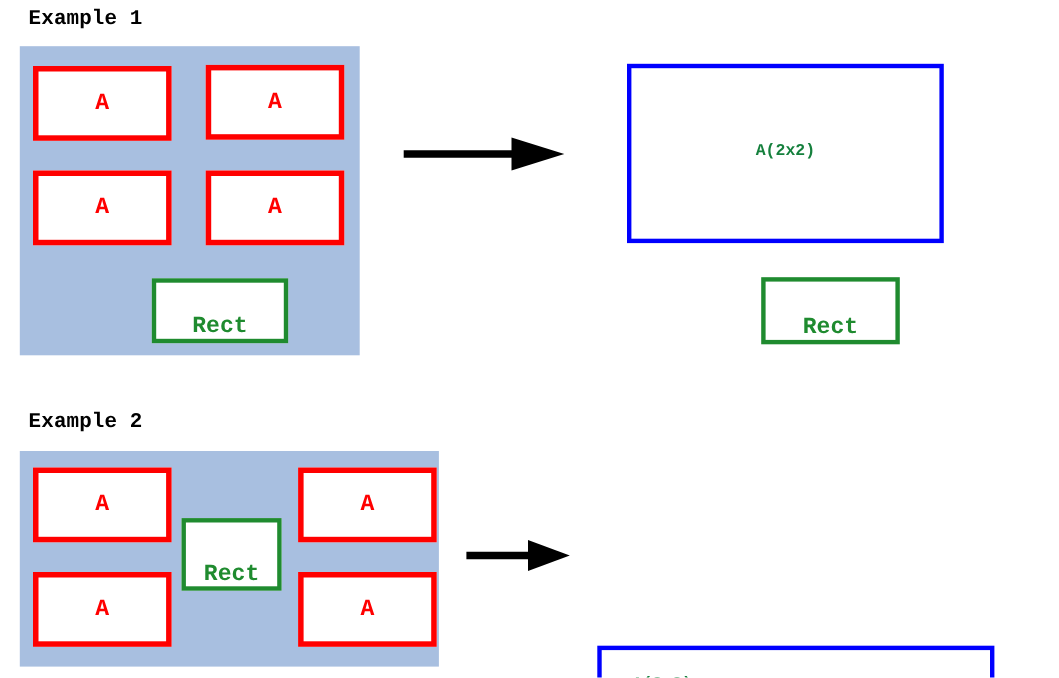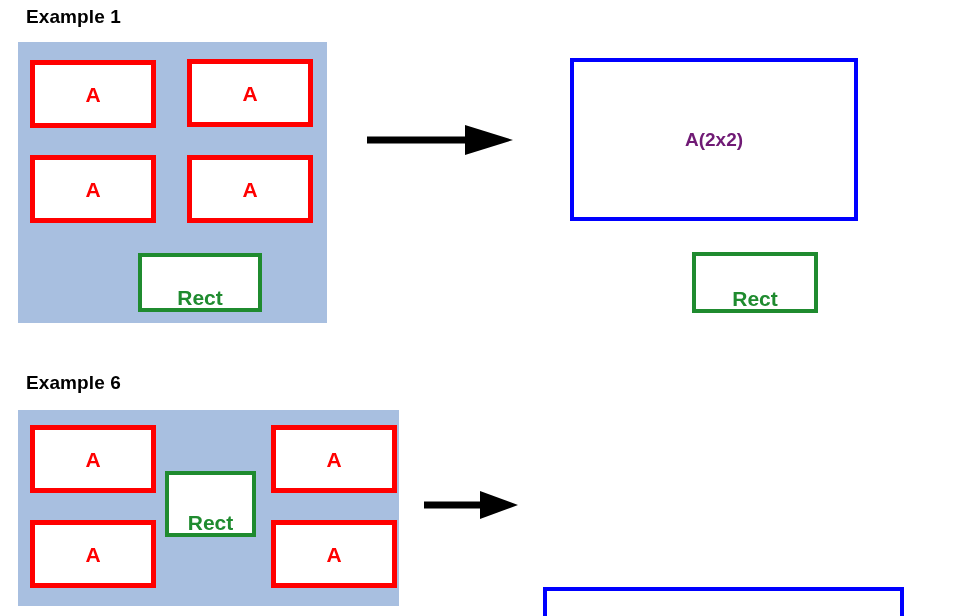--- a/index.html
+++ b/index.html
@@ -12,20 +12,21 @@
     height: 616px;
     position: relative;
     font-family: "Liberation Sans", sans-serif;
     overflow: hidden;
   }
   .canvas {
     position: absolute;
     left: 0; top: 0;
     width: 963px;
     height: 460px;
+    font-family: Liberation Mono, monospace;
   }
   .abs { position: absolute; box-sizing: border-box; }
 
   .example-title {
     font-size: 19px;
     font-weight: bold;
     color: #000000;
     letter-spacing: 0.1px;
     white-space: nowrap;
   }
@@ -65,23 +66,23 @@
     line-height: 1;
   }
 
   
   .box-blue {
     background: #ffffff;
     border: 4px solid #0000ff;
     position: relative;
   }
   .blue-label {
-    color: #701a75;
+    color: #15803d;
     font-weight: bold;
-    font-size: 19px;
+    font-size: 15px;
     line-height: 1;
     white-space: nowrap;
     position: absolute;
   }
   .blue-label.centered {
     left: 0; right: 0;
     text-align: center;
   }
 
   
@@ -123,21 +124,21 @@
   </svg>
 
   <div class="abs box-blue" style="left:570px; top:58px; width:288px; height:163px;">
     <div class="blue-label centered" style="top:68px;">A(2x2)</div>
   </div>
 
   <div class="abs box-rect" style="left:692px; top:252px; width:126px; height:61px;">
     <span class="lbl">Rect</span>
   </div>
 
-  <div class="abs example-title" style="left:26px; top:372px;">Example 6</div>
+  <div class="abs example-title" style="left:26px; top:372px;">Example 2</div>
 
   <div class="abs panel" style="left:18px; top:410px; width:381px; height:196px;">
 
     <div class="abs tile-a" style="left:12px; top:15px; width:126px; height:68px;">
       <span class="lbl">A</span>
     </div>
 
     <div class="abs tile-a" style="left:253px; top:15px; width:126px; height:68px;">
       <span class="lbl">A</span>
     </div>

